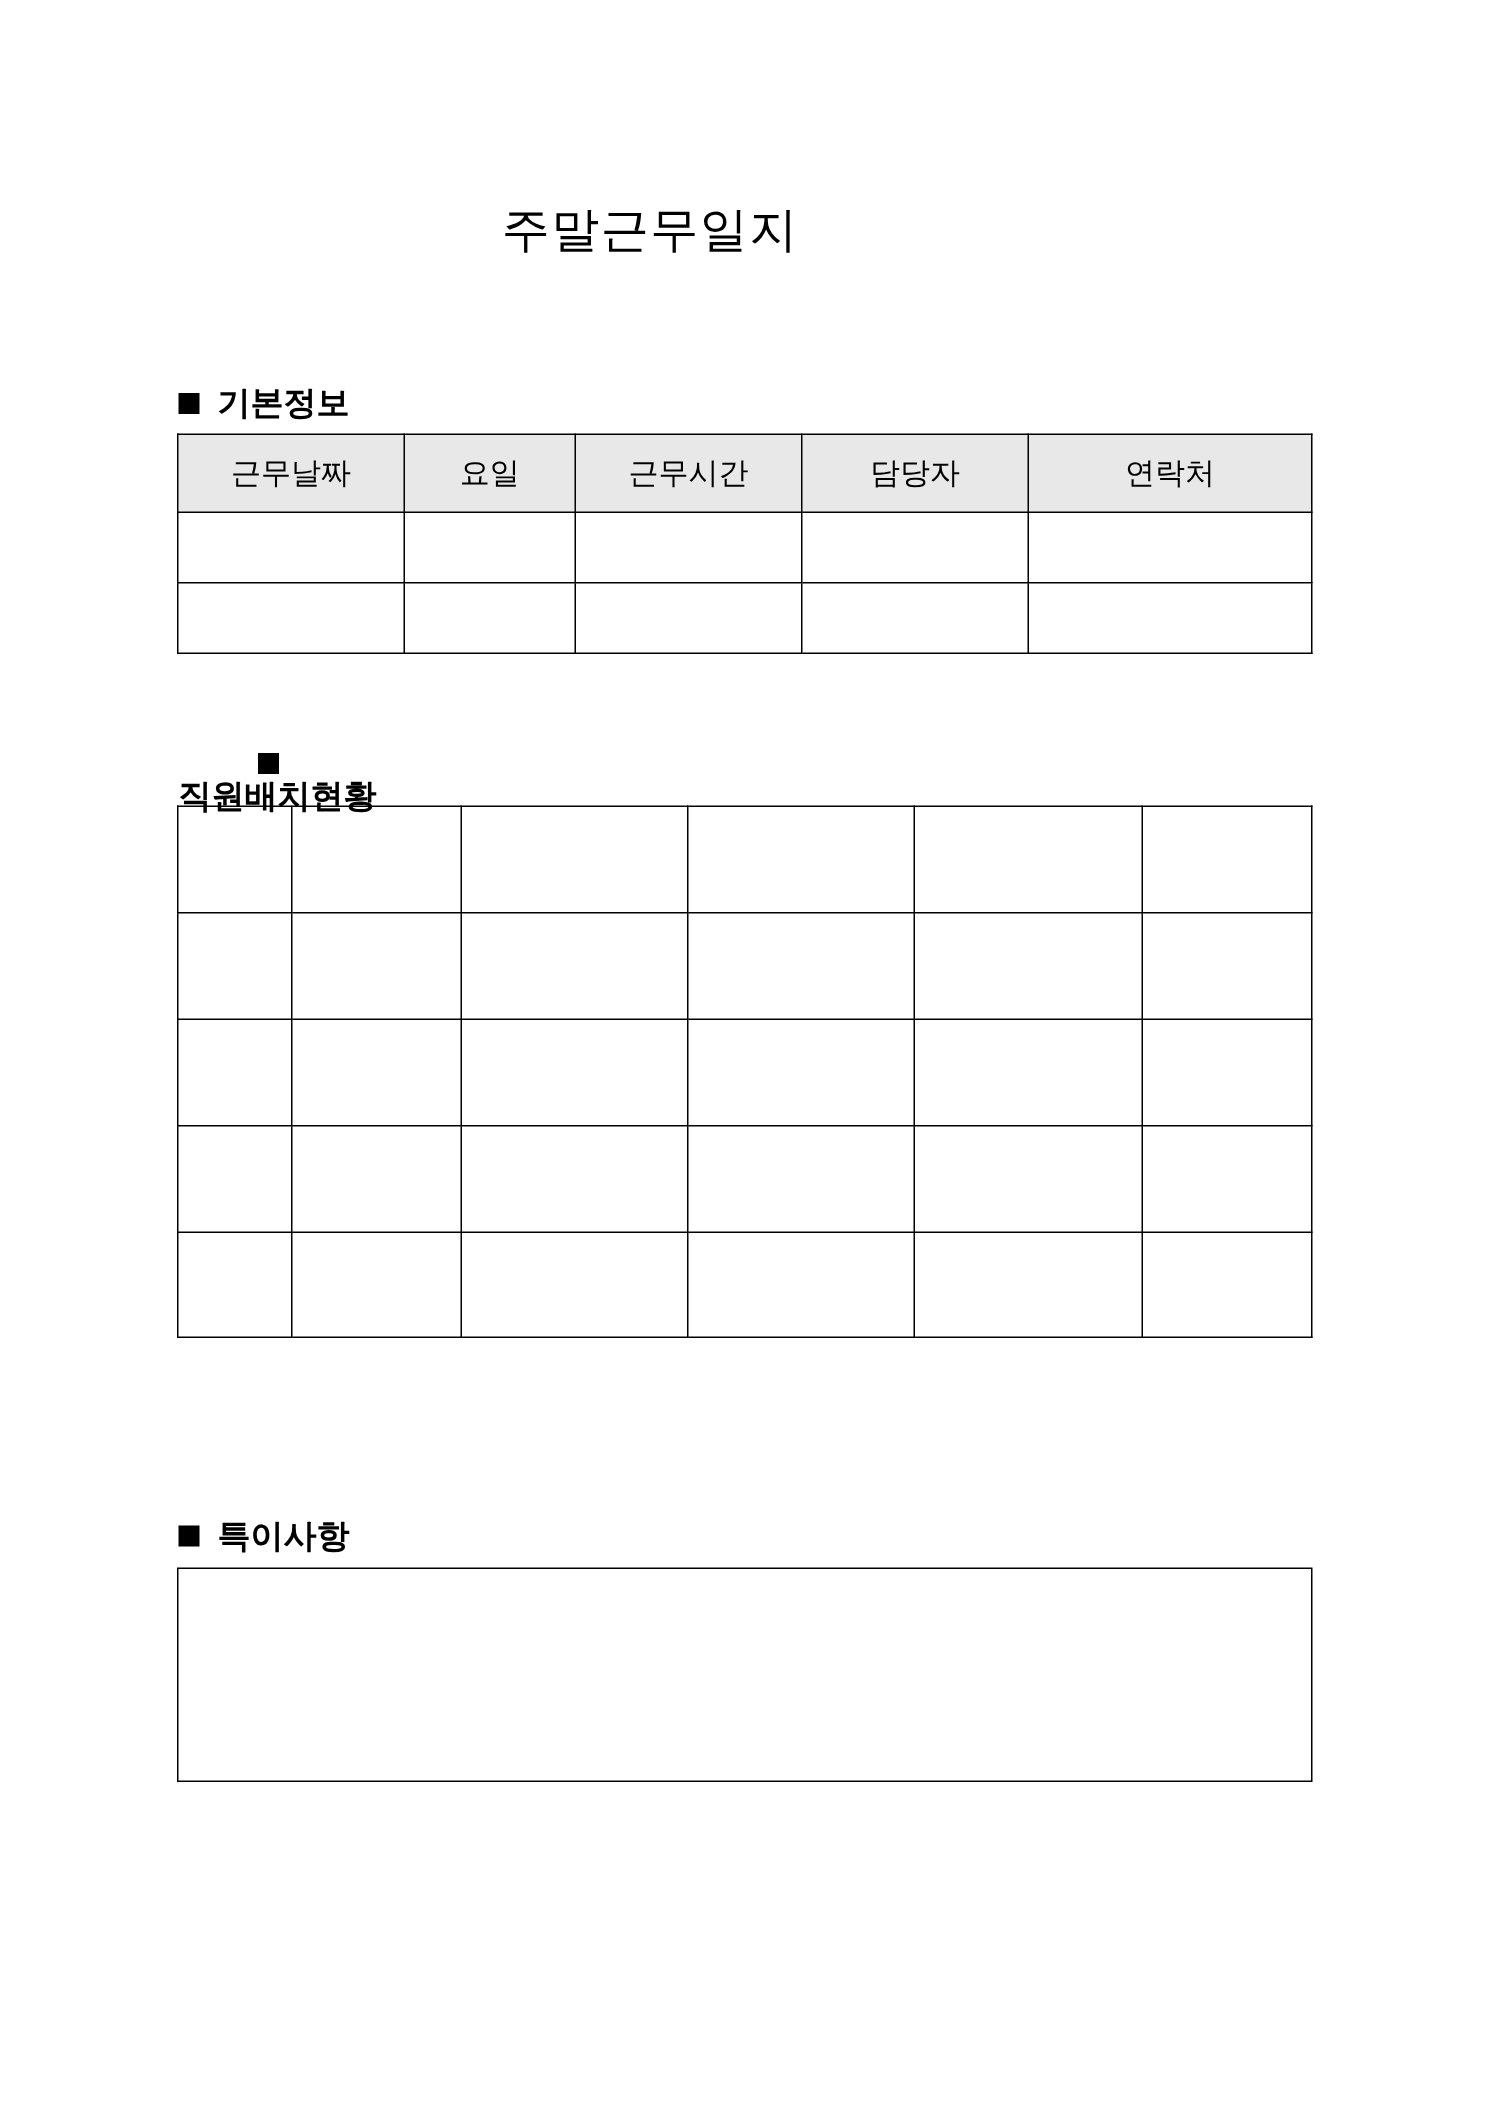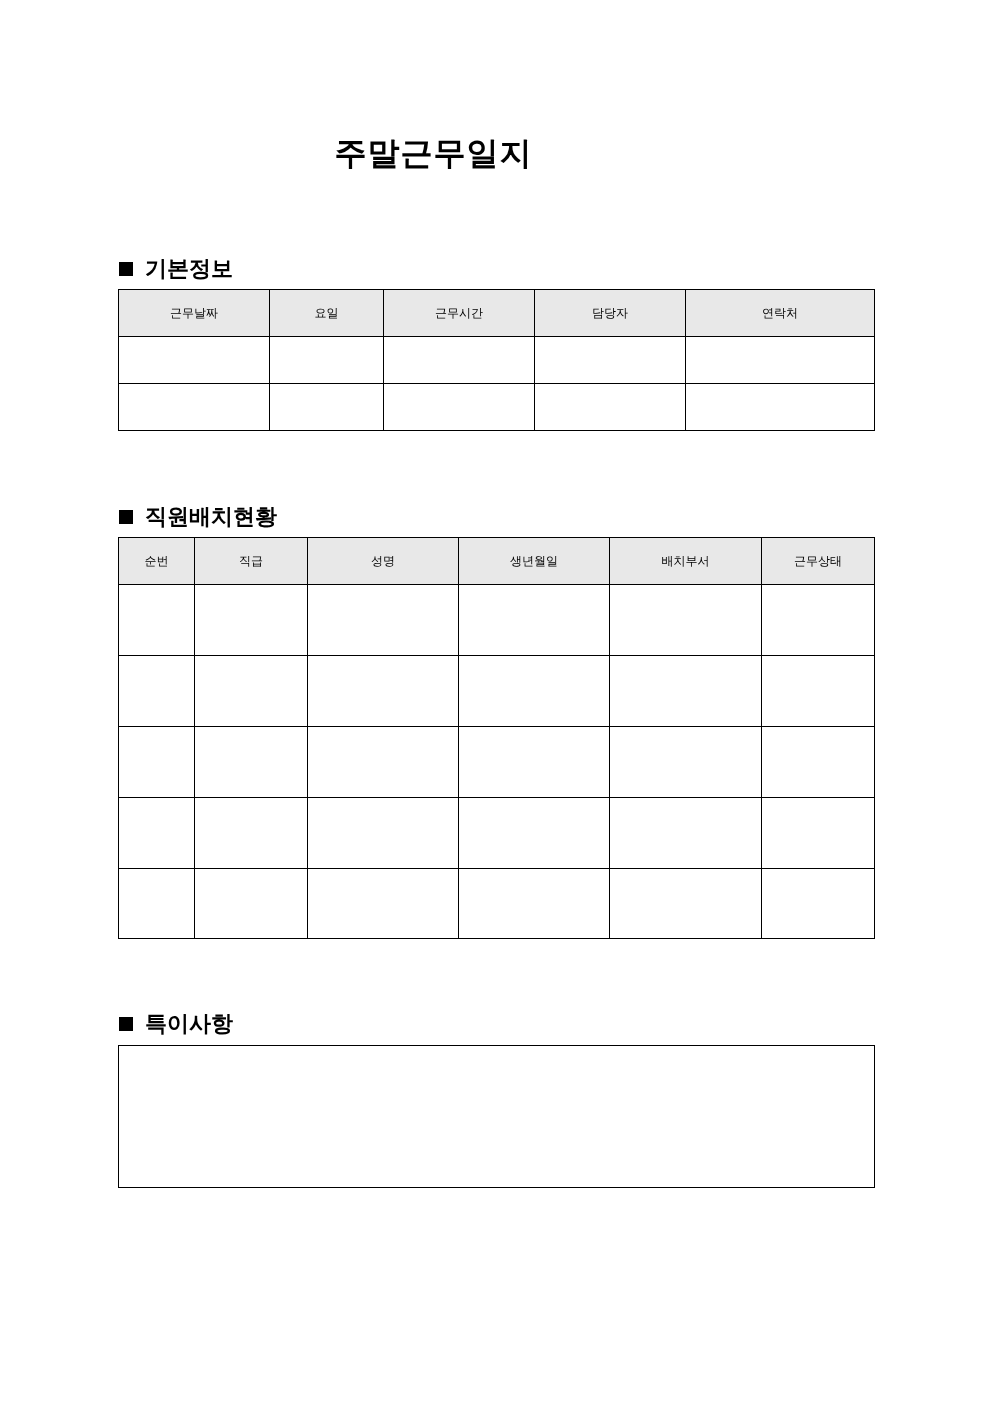--- a/index.html
+++ b/index.html
@@ -1,21 +1,21 @@
 <!DOCTYPE html>
 <html><head>
 <meta charset="utf-8">
 <style>
   html, body { margin: 0; padding: 0; background: #ffffff; }
   body { width: 992px; height: 1403px; position: relative; font-family: "DejaVu Sans", "Liberation Sans", sans-serif; color: #000; }
-  .title { position: absolute; top: 132px; left: 0; width: 867px; text-align: center; font-size: 32px; font-weight: bold; letter-spacing: 1px; }
+  .title { position: absolute; top: 132px; left: 0; width: 867px; text-align: center; font-size: 32px; font-weight: normal; letter-spacing: 1px; }
   .section-head { position: absolute; left: 119px; font-size: 22px; font-weight: bold; display: flex; align-items: center; }
   .section-head .sq { display: inline-block; width: 14px; height: 14px; background: #000; margin-right: 12px; }
   table.grid { position: absolute; left: 118px; border-collapse: collapse; table-layout: fixed; }
-  table.grid td, table.grid th { border: 1px solid #000; padding: 12px; text-align: center; font-size: 12px; font-weight: normal; }
+  table.grid td, table.grid th { border: 1px solid #000; padding: 12px; text-align: center; font-size: 20px; font-weight: normal; }
   table.grid th { background: #e8e8e8; }
   .memo { position: absolute; left: 118px; top: 1045px; width: 755px; height: 141px; border: 1px solid #000; }
 </style>
 </head>
 <body>
 
 <div class="title">주말근무일지</div>
 
 <div class="section-head" style="top:254px;">
   <span class="sq"></span>
@@ -48,43 +48,35 @@
   <tr style="height:47px;">
     <td></td>
     <td></td>
     <td></td>
     <td></td>
     <td></td>
   </tr>
 </tbody>
   </table>
 
-<div class="section-head" style="top:502px;">
+<div class="section-head" style="top:502px;flex-direction:column;">
   <span class="sq"></span>
   <span>직원배치현황</span>
 </div>
 
 <table class="grid" style="top:537px; width:757px;">
   <colgroup>
     <col style="width:76px">
       <col style="width:113px">
       <col style="width:151px">
       <col style="width:151px">
       <col style="width:152px">
       <col style="width:113px">
   </colgroup>
   <tbody>
-      <tr style="height:47px;">
-    <th>순번</th>
-    <th>직급</th>
-    <th>성명</th>
-    <th>생년월일</th>
-    <th>배치부서</th>
-    <th>근무상태</th>
-  </tr>
   <tr style="height:71px;">
     <td></td>
     <td></td>
     <td></td>
     <td></td>
     <td></td>
     <td></td>
   </tr>
   <tr style="height:71px;">
     <td></td>

